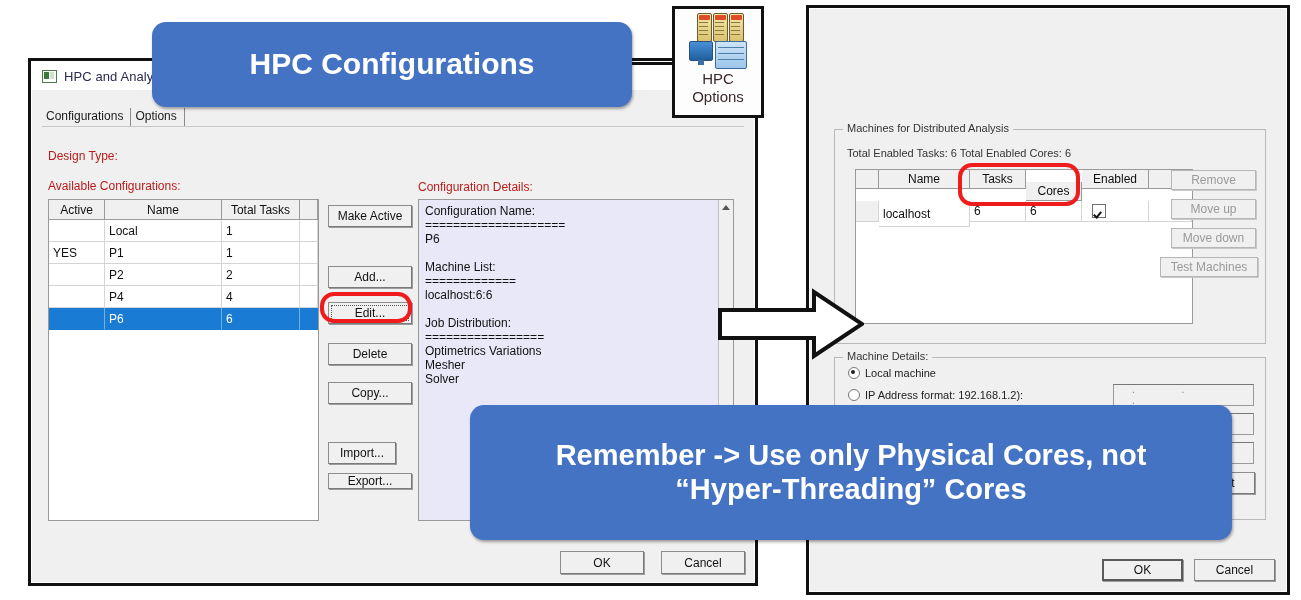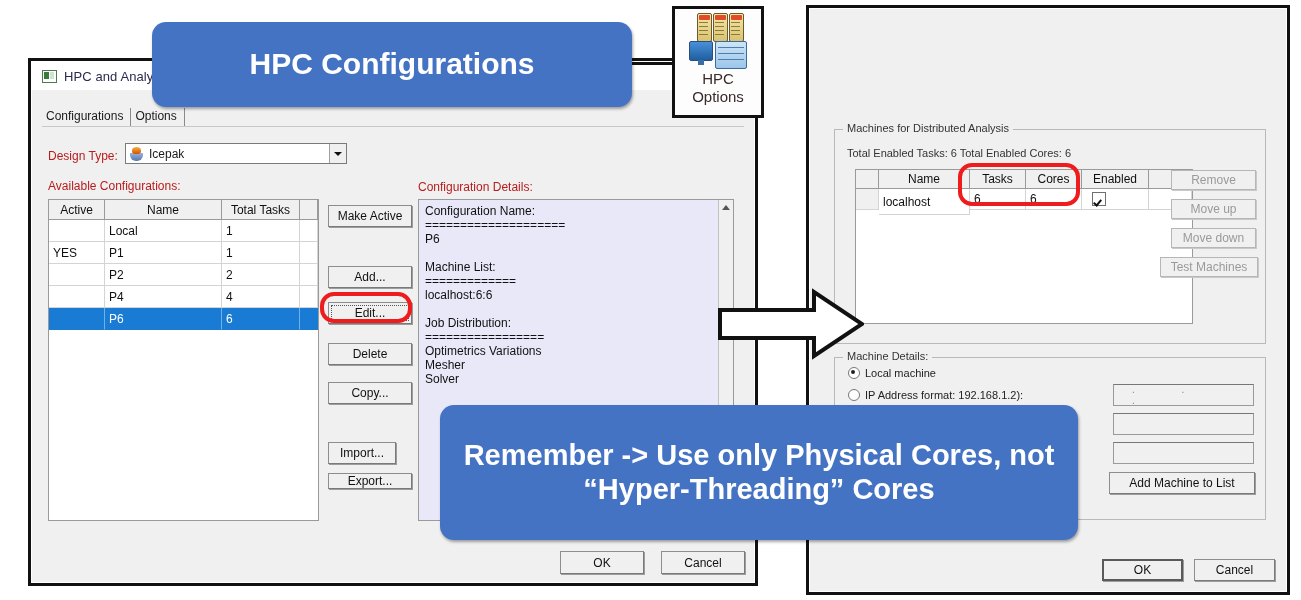--- a/index.html
+++ b/index.html
@@ -229,30 +229,20 @@
         <span class="title-text">HPC and Analysis Options</span>
       </div>
 
       <div class="tabstrip">
         <div class="tab sel">Configurations</div>
         <div class="tab">Options</div>
       </div>
       <div class="tabline"></div>
 
       <div class="lbl" style="left:16px;top:87px;">Design Type:</div>
-      <div class="combo" style="left:93px;top:81px;width:222px;height:21px;">
-        <span class="cicon">
-          <span class="pot"></span>
-            <span class="flame"></span>
-        </span>
-        <span class="ctext">Icepak</span>
-        <span class="carrow">
-            <i></i>
-          </span>
-      </div>
 
       <div class="lbl" style="left:16px;top:117px;">Available Configurations:</div>
 
       <div class="grid" style="left:16px;top:137px;width:271px;height:322px;">
         <div class="grow ghead">
           <div class="gcell" style="width:56px;height:20px;">Active</div>
           <div class="gcell" style="width:117px;height:20px;">Name</div>
           <div class="gcell" style="width:78px;height:20px;">Total Tasks</div>
           <div class="gcell" style="width:18px;height:20px;"></div>
         </div>
@@ -332,21 +322,21 @@
       <div class="group" style="left:24px;top:120px;width:432px;height:215px;">
         <div class="gtitle">Machines for Distributed Analysis</div>
       </div>
       <div class="lbl" style="left:37px;top:138px;font-size:11px;color:#333;">Total Enabled Tasks: 6  Total Enabled Cores: 6</div>
 
       <div class="grid" style="left:45px;top:160px;width:338px;height:155px;">
         <div class="grow ghead">
           <div class="gcell" style="width:23px;height:19px;"></div>
           <div class="gcell" style="width:91px;height:19px;">Name</div>
           <div class="gcell" style="width:56px;height:19px;">Tasks</div>
-          <div class="gcell" style="width:56px;height:19px;">Cores</div>
+          <div class="gcell" style="width:56px;height:19px;margin-top:12px;">Cores</div>
           <div class="gcell" style="width:67px;height:19px;">Enabled</div>
           <div class="gcell" style="width:43px;height:19px;"></div>
         </div>
         <div class="grow">
           <div class="gcell" style="width:23px;height:21px;background:#f0f0f0;"></div>
           <div class="gcell" style="width:91px;height:26px;">localhost</div>
           <div class="gcell" style="width:56px;height:21px;">6</div>
           <div class="gcell" style="width:56px;height:21px;">6</div>
           <div class="gcell" style="width:67px;height:21px;padding-left:10px;">
             <span class="checkbox on"></span>
@@ -418,15 +408,15 @@
     </div>
     <div class="cap">HPC</div>
     <div class="cap">Options</div>
   </div>
 
   <div class="leader" style="left:625px;top:62px;width:50px;height:3px;"></div>
 
   <div class="callout" style="left:152px;top:22px;width:480px;height:85px;font-size:30px;">HPC Configurations</div>
 
 
-  <div class="callout" style="left:440px;top:405px;width:638px;height:135px;font-size:29px;padding:0 12px;">Remember -&gt; Use only Physical Cores, not “Hyper-Threading” Cores</div>
+  <div class="callout" style="left:470px;top:405px;width:762px;height:135px;font-size:29px;padding:0 38px;">Remember -&gt; Use only Physical Cores, not “Hyper-Threading” Cores</div>
 
 </div>
 
 </body></html>

